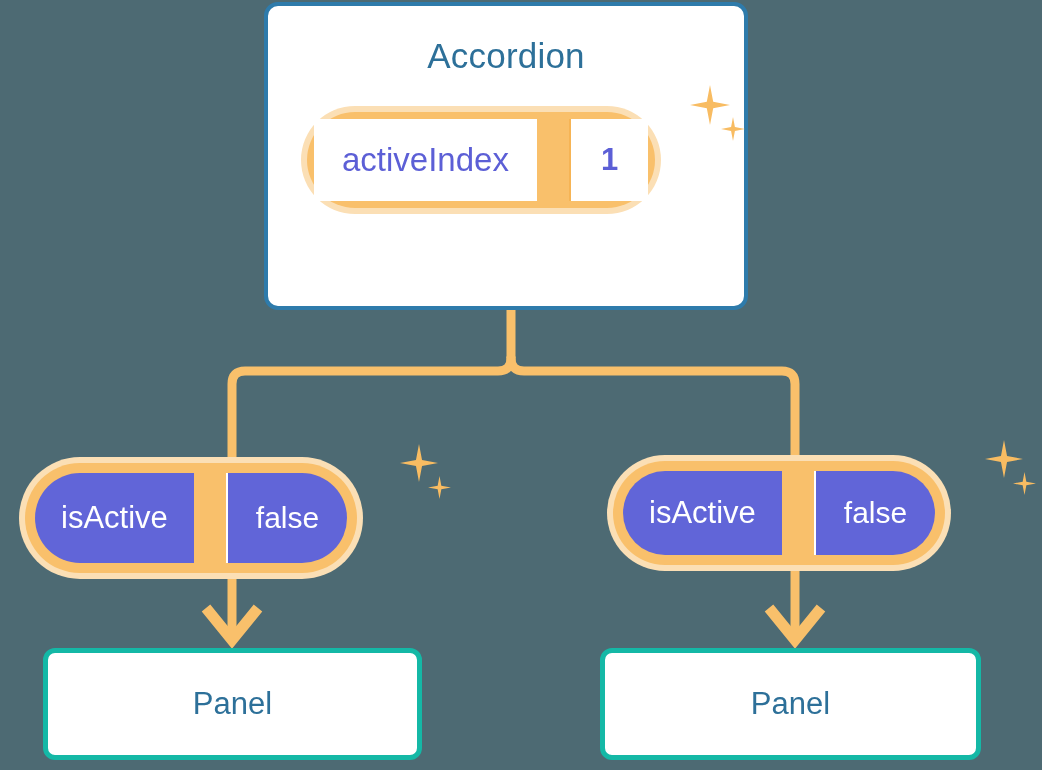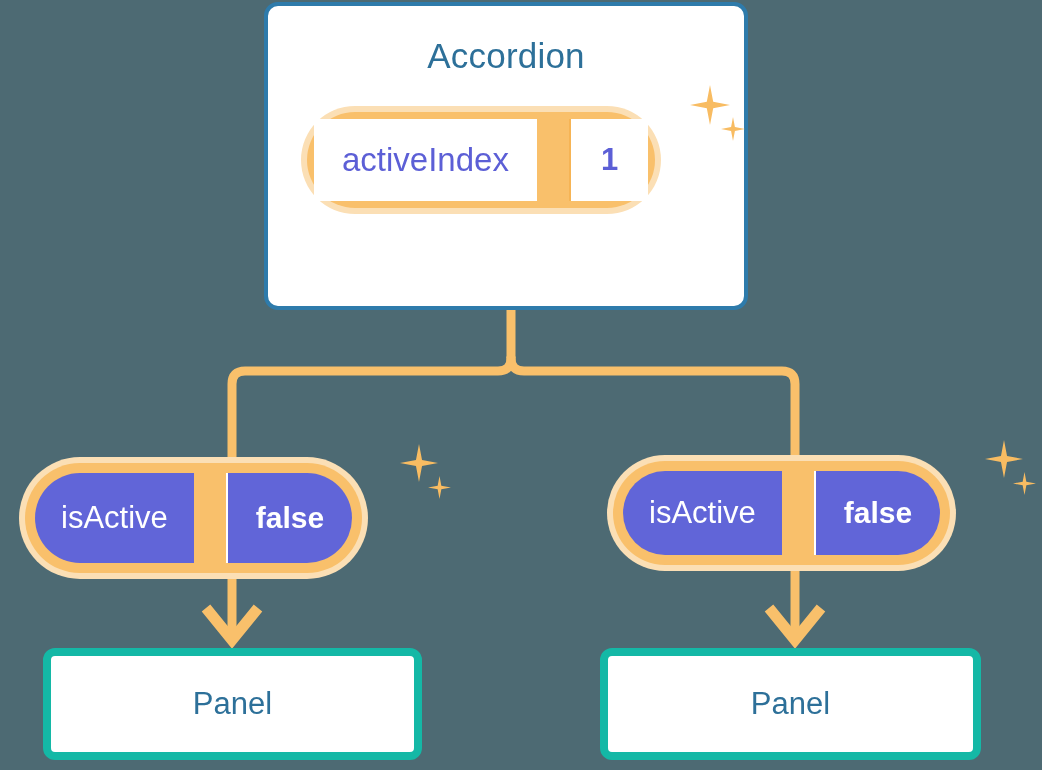--- a/index.html
+++ b/index.html
@@ -124,21 +124,21 @@
     background: #6165d8;
   }
   .pill-solid .pill-key {
     font-size: 31px;
     font-weight: 400;
     padding: 0 26px;
     border-radius: 999px 0 0 999px;
   }
   .pill-solid .pill-val {
     font-size: 30px;
-    font-weight: 700;
+    font-weight: 400;
     padding: 0 28px;
     border-left: 2px solid #ffffff;
     border-radius: 0 999px 999px 0;
   }
 
   
   #pill-activeindex { left: 311px; top: 116px; }
   #pill-activeindex .pill { height: 88px; }
 
   #pill-isactive-false { left: 32px; top: 470px; }
@@ -169,21 +169,21 @@
     );
   }
   #sparkles-top    { left: 690px; top: 85px;  }
   #sparkles-left   { left: 400px; top: 444px; }
   #sparkles-right  { left: 985px; top: 440px; }
 
   
   .panel-box {
     position: absolute;
     background: #ffffff;
-    border: 8px solid #14b8a6;
+    border: 5px solid #14b8a6;
     border-radius: 12px;
     box-sizing: border-box;
     display: flex;
     align-items: center;
     justify-content: center;
   }
   .panel-label {
     color: #2d7099;
     font-size: 31px;
     font-weight: 400;

